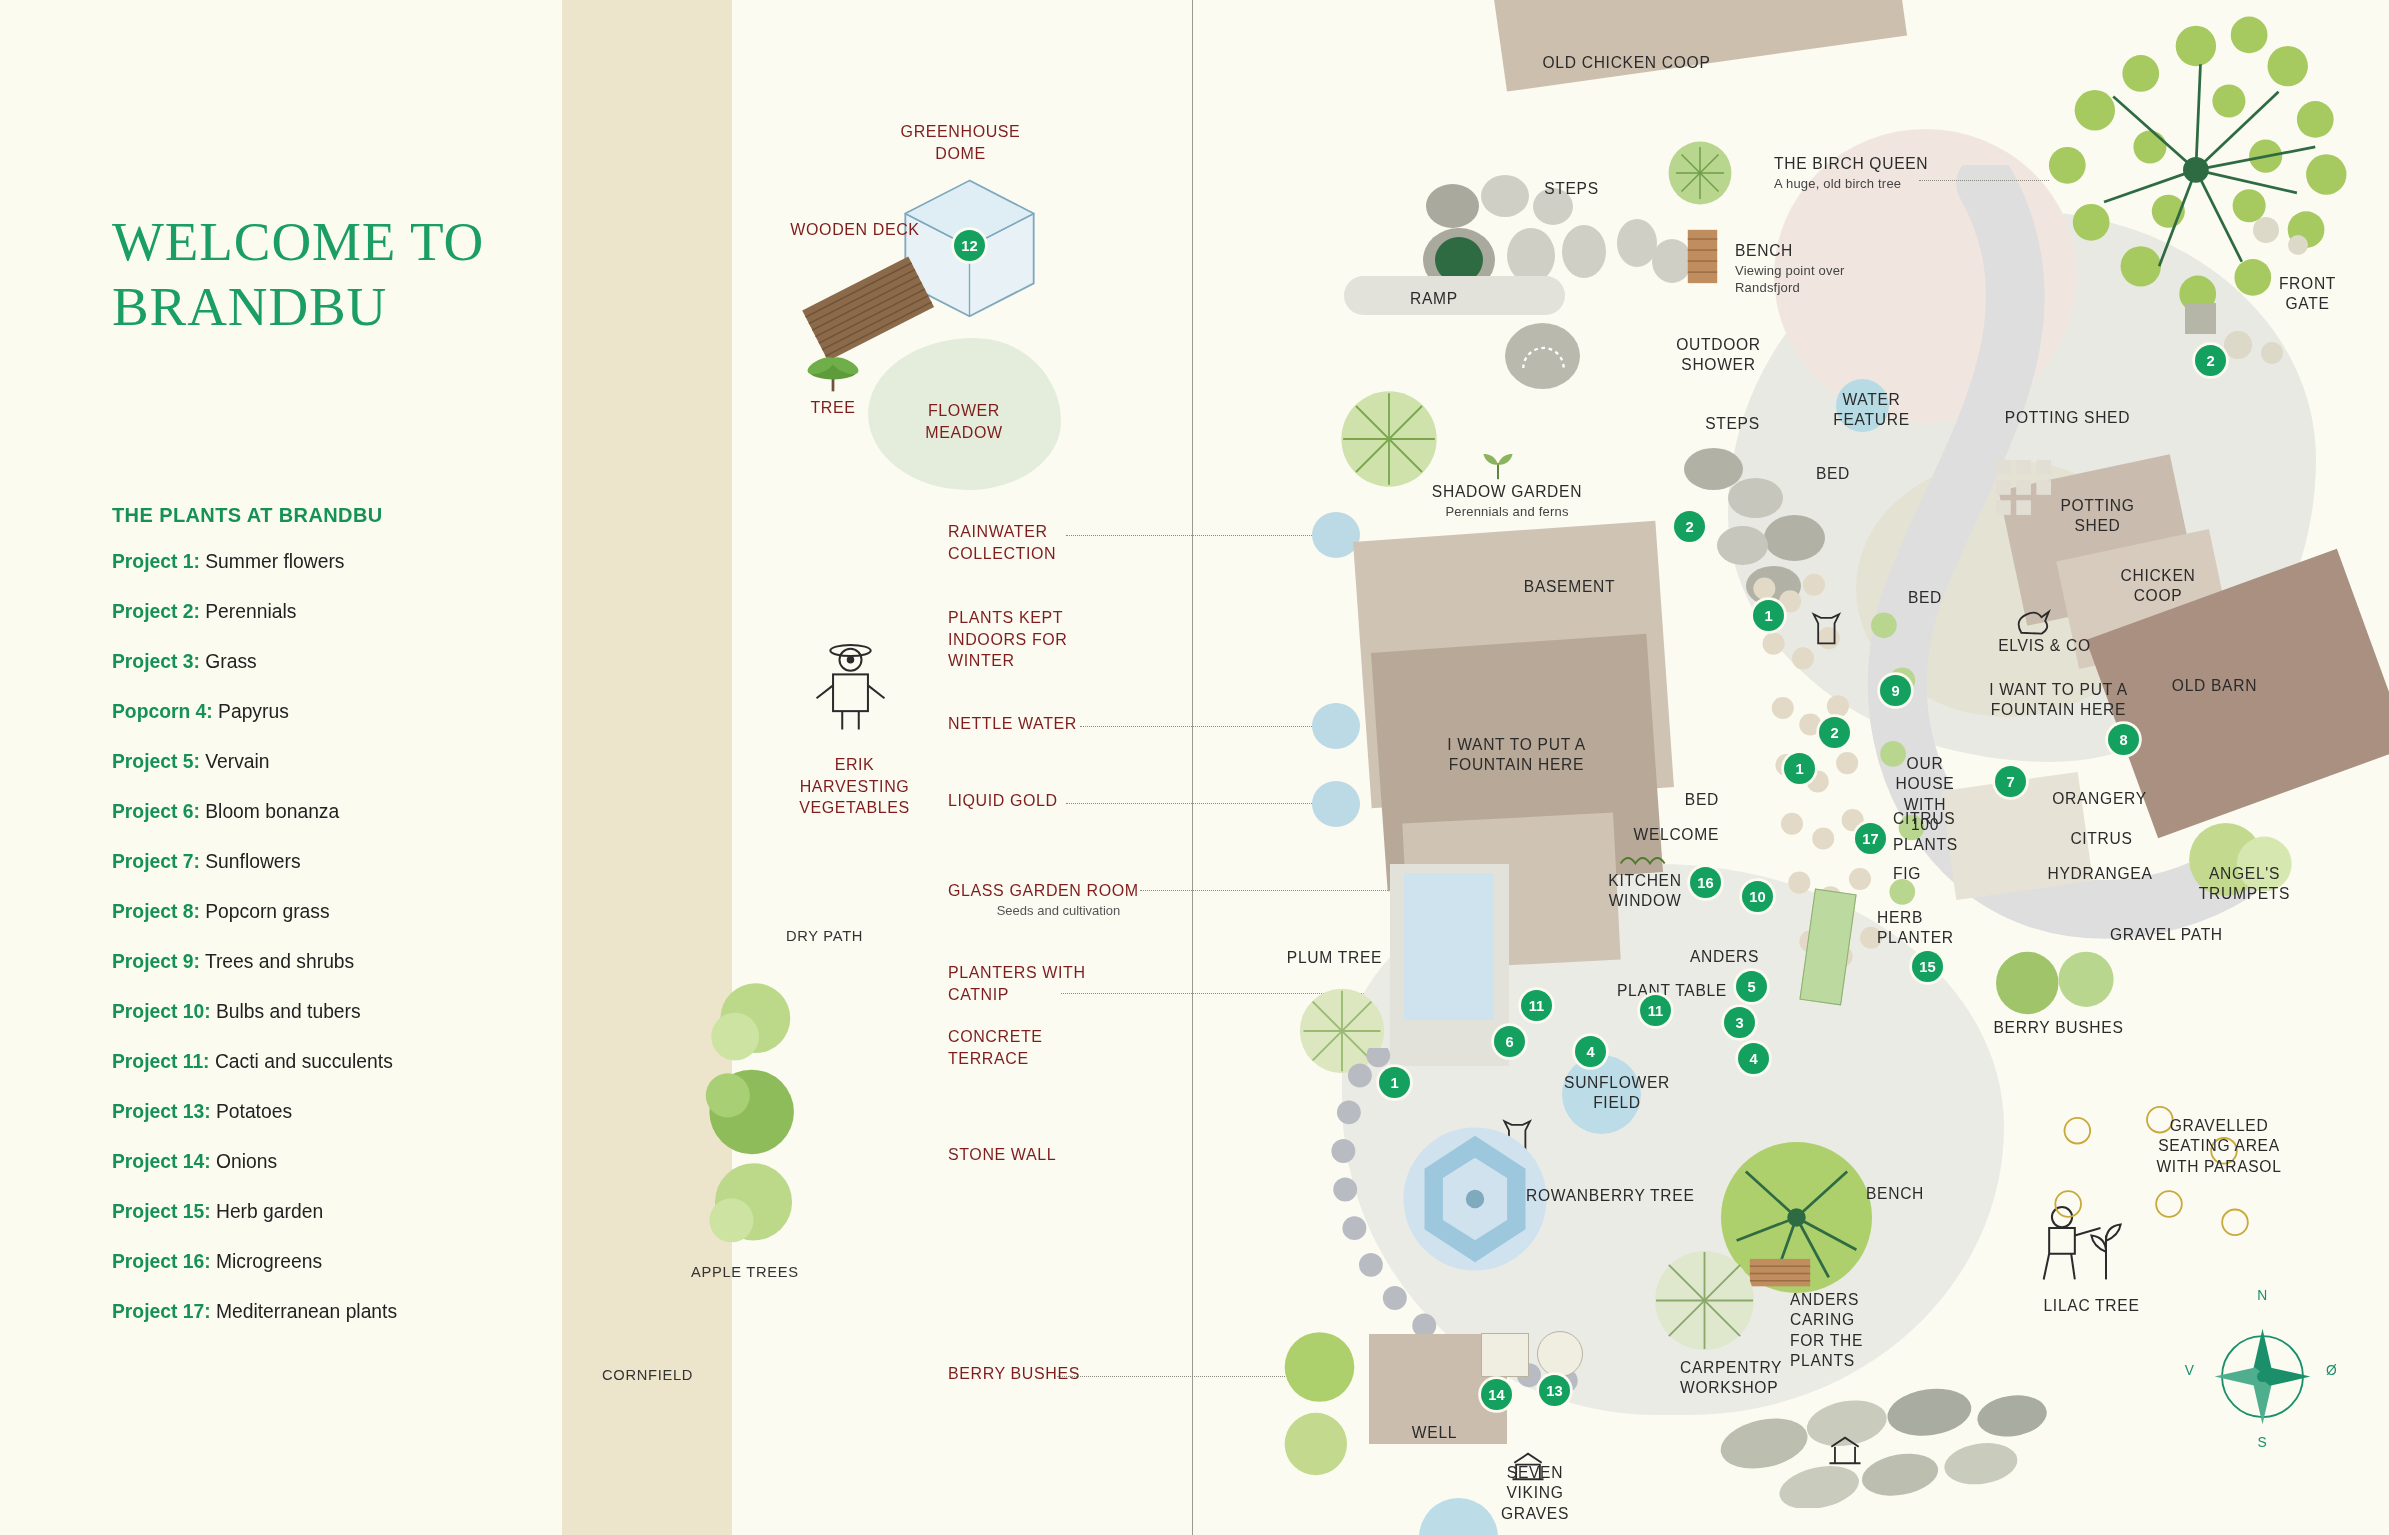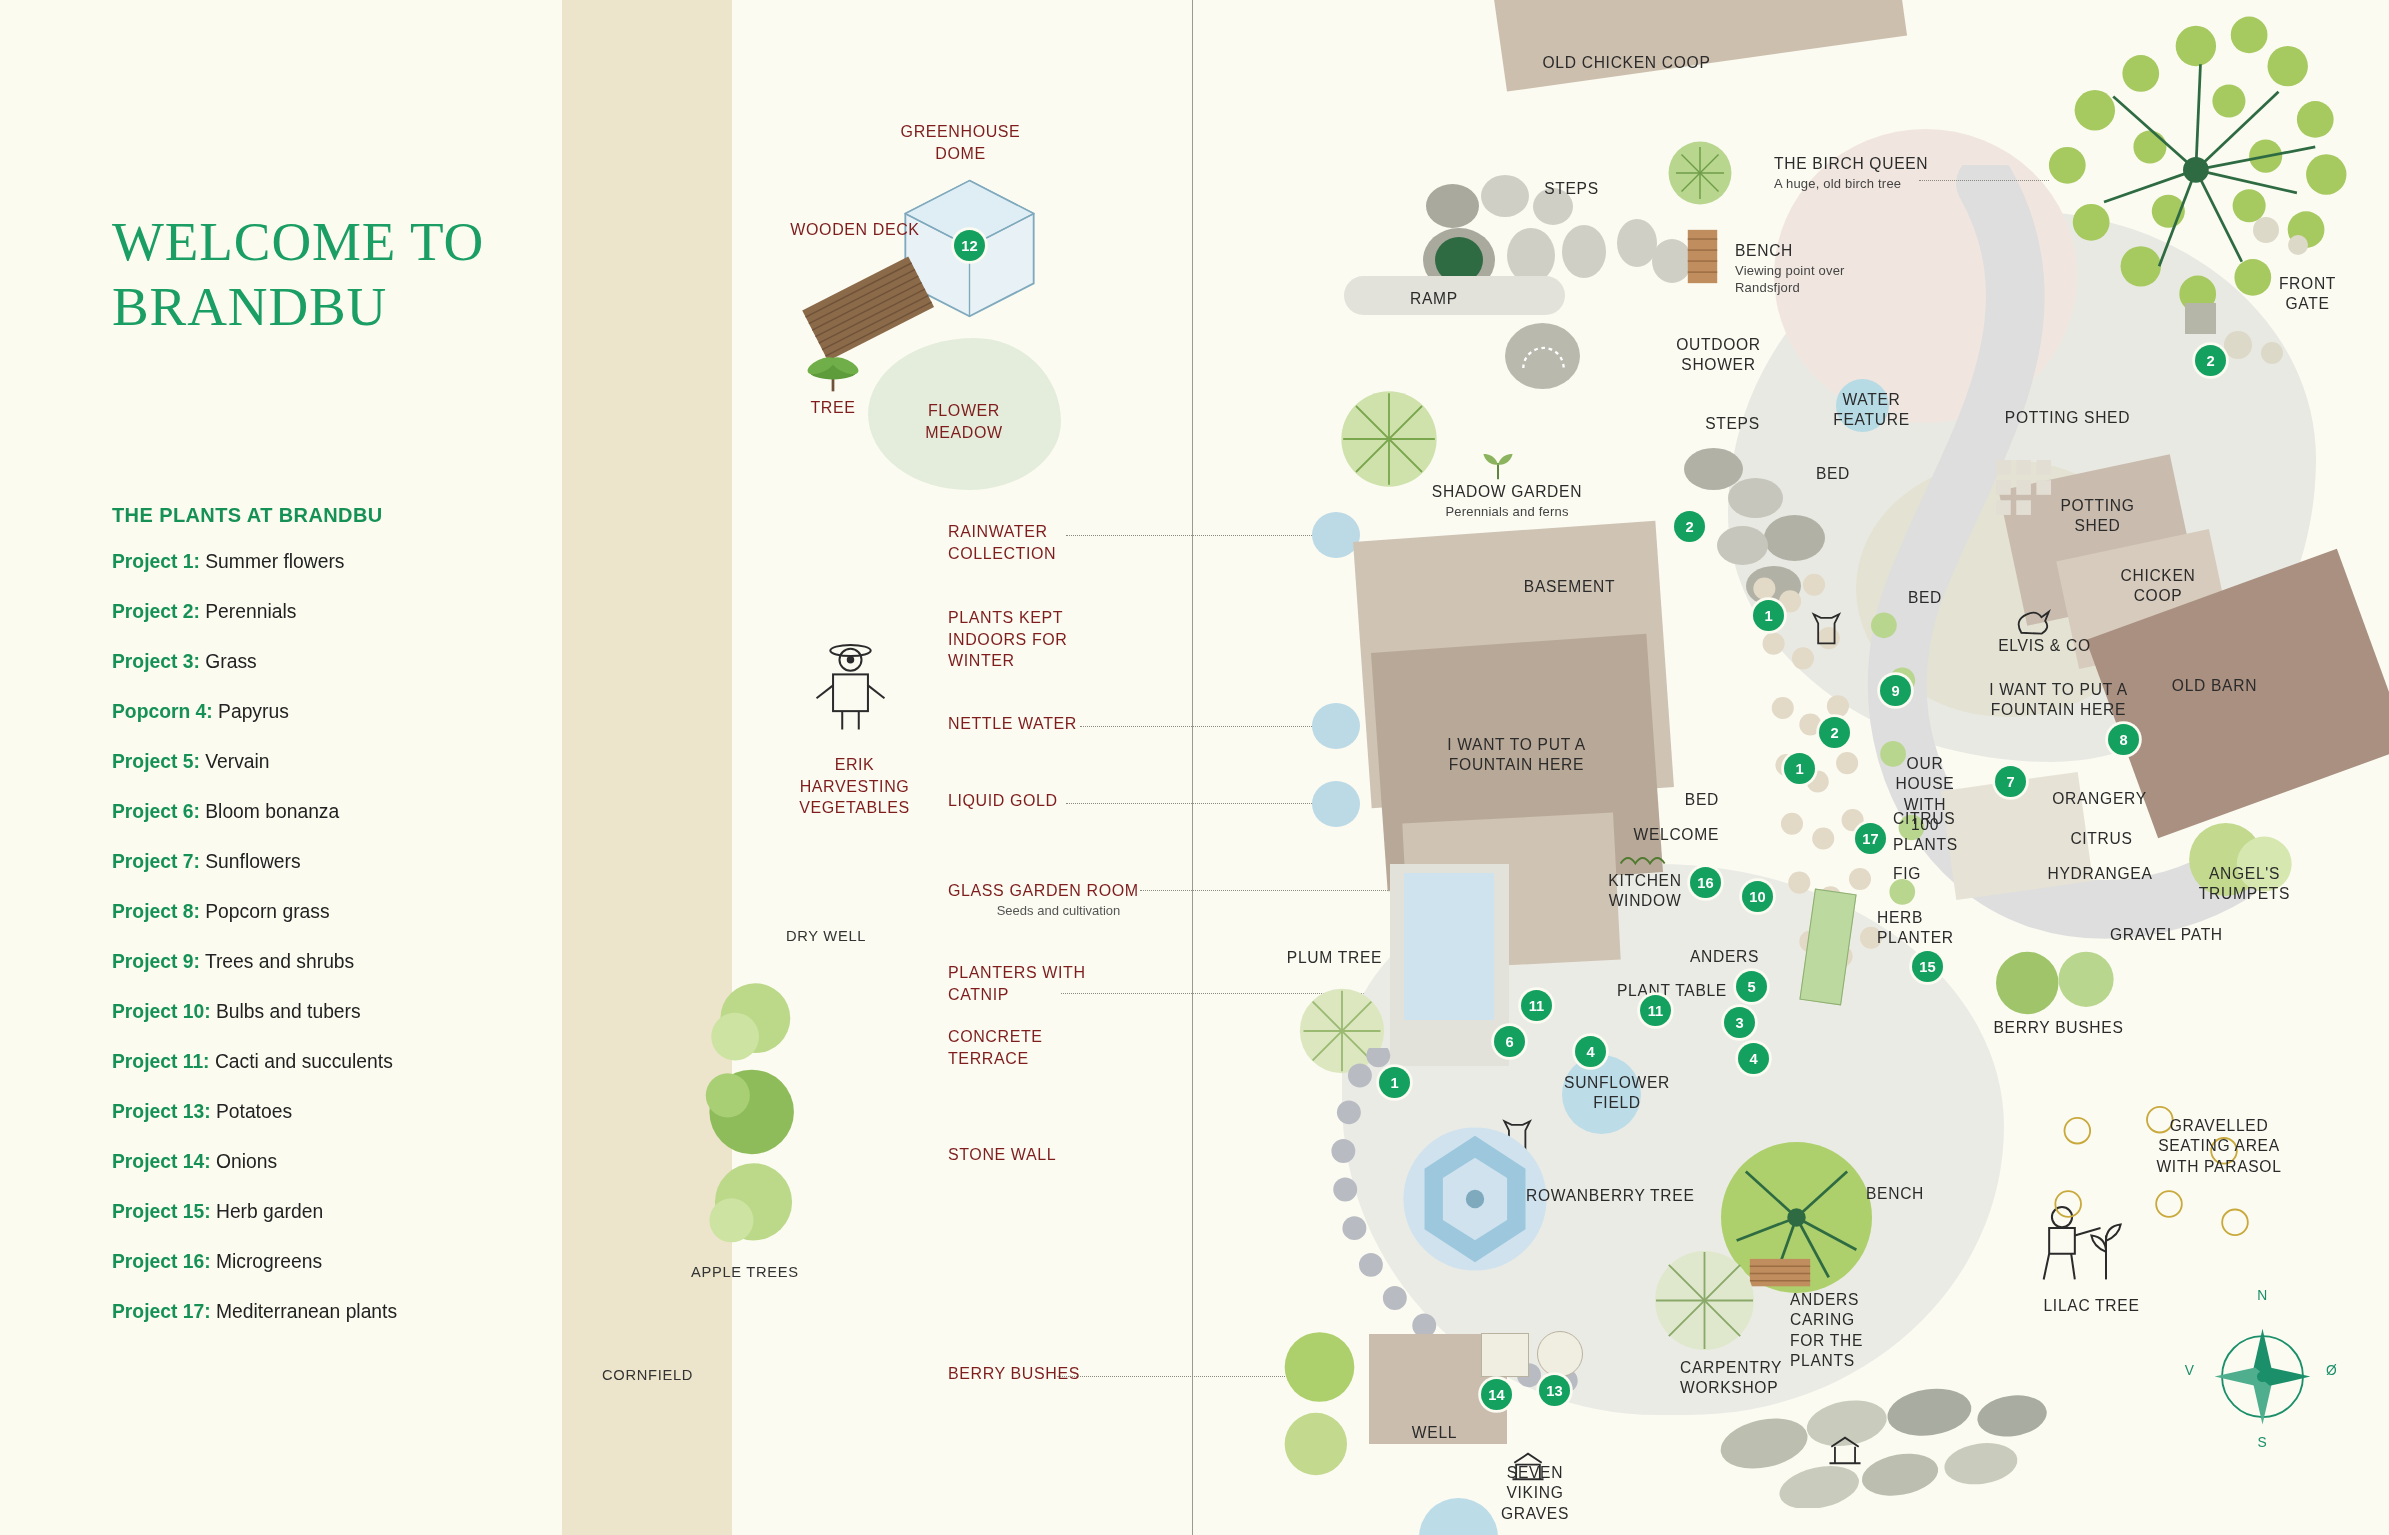--- a/index.html
+++ b/index.html
@@ -139,21 +139,21 @@
       <rect x="26" y="44" width="38" height="40"></rect>
       <line x1="26" y1="56" x2="8" y2="70"></line>
         <line x1="64" y1="56" x2="82" y2="70"></line>
       <line x1="36" y1="84" x2="36" y2="104"></line>
         <line x1="54" y1="84" x2="54" y2="104"></line>
       <circle cx="45" cy="28" r="3" fill="#2b2b2b"></circle>
     </g>
   </svg>
   <div class="lbl c" style="left:790px;top:754px;width:129px;">ERIK HARVESTING VEGETABLES</div>
 
-  <div class="drywell">DRY WELL</div>
+  <div class="drywell">DRY PATH</div>
 
   <svg class="shape" style="left:680px;top:974px;" width="147" height="285" viewBox="0 0 160 310">
     <circle cx="82" cy="48" r="38" fill="#bcd98a"></circle>
     <circle cx="60" cy="68" r="26" fill="#cde3a2"></circle>
     <circle cx="78" cy="150" r="46" fill="#8fbc5a"></circle>
     <circle cx="52" cy="132" r="24" fill="#a9cf75"></circle>
     <circle cx="80" cy="248" r="42" fill="#bcd98a"></circle>
     <circle cx="56" cy="268" r="24" fill="#cde3a2"></circle>
   </svg>
   <div class="appletrees">APPLE TREES</div>

